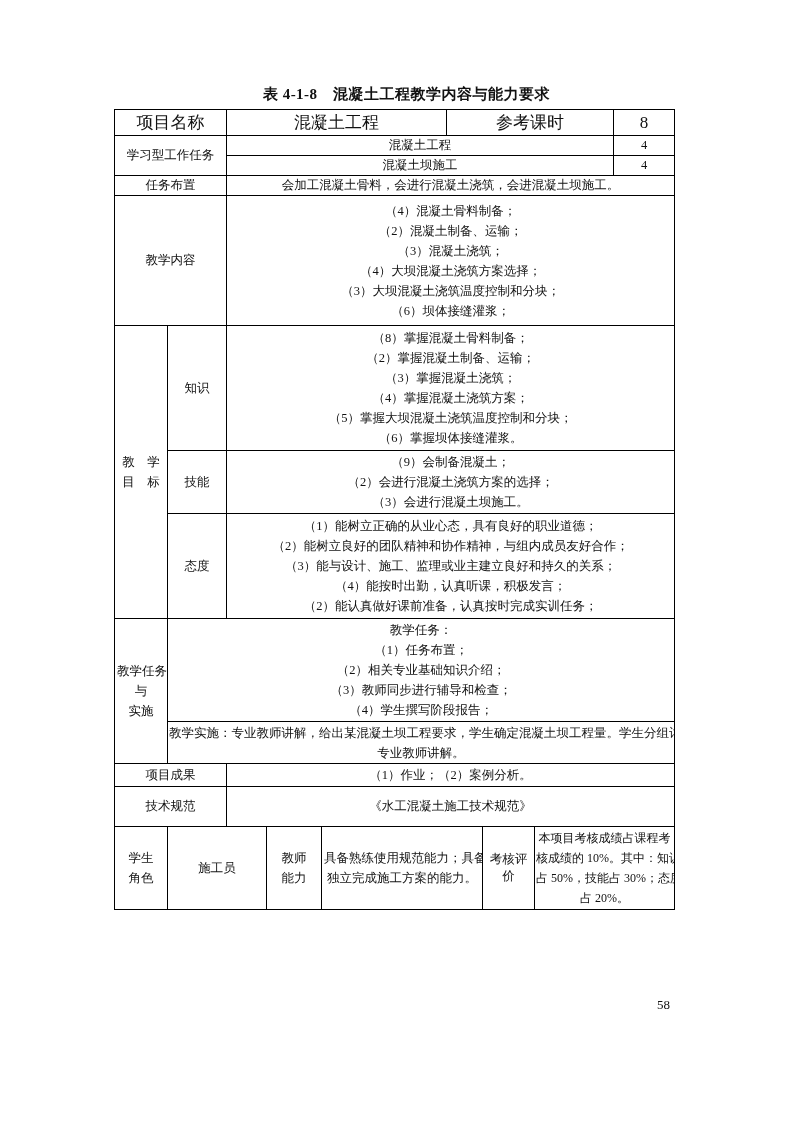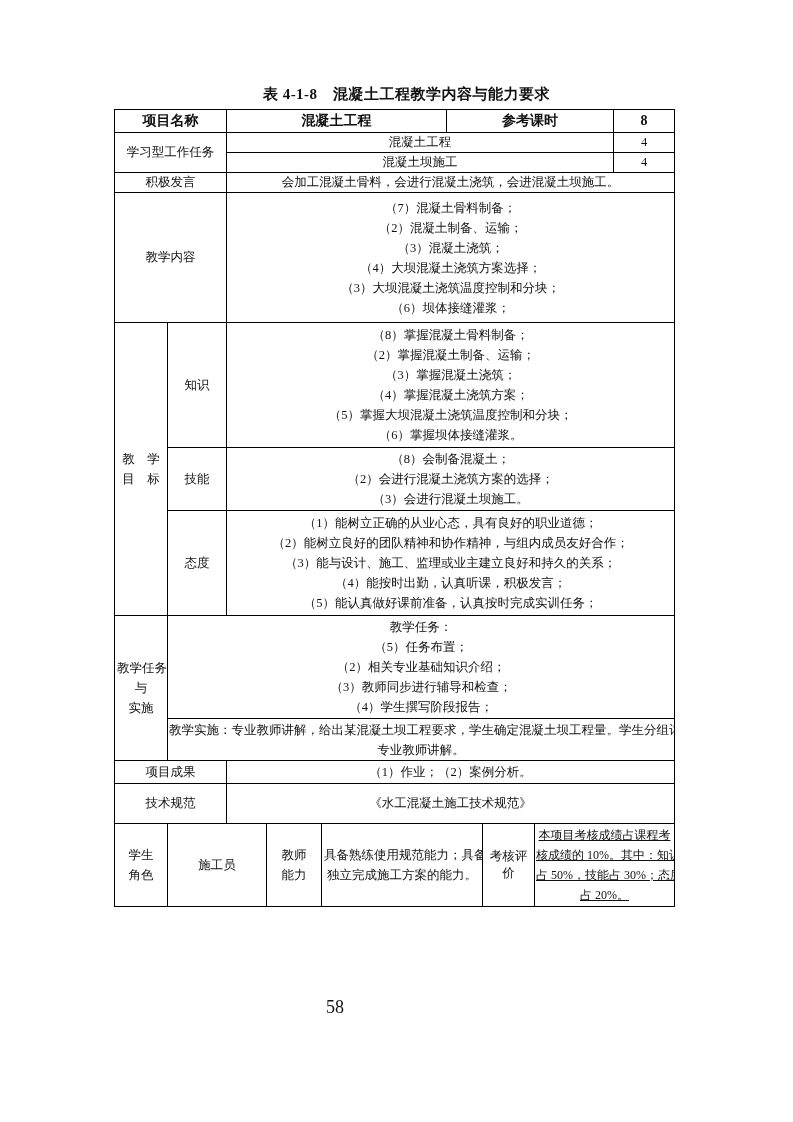--- a/index.html
+++ b/index.html
@@ -28,29 +28,29 @@
     font-size: 12.5px;
   }
   td {
     border: 1px solid #000;
     text-align: center;
     vertical-align: middle;
     padding: 1px 2px;
     overflow: hidden;
   }
   .ln { line-height: 20px; white-space: nowrap; }
-  .hdr { font-weight: bold; font-size: 14px; }
+  .hdr { font-weight: normal; font-size: 17px; }
   .impl { padding: 0 1px; }
   .impl .ln:first-child { text-align: justify; text-align-last: justify; }
-  .assess { padding: 1px 1px; font-size: 12px; text-decoration: underline; }
+  .assess { padding: 1px 1px; font-size: 12px; }
   .page-number {
     position: absolute;
     top: 997px; left: 0; width: 670px;
-    text-align: center;
-    font-size: 18px;
+    text-align: right;
+    font-size: 13px;
   }
 </style>
 </head>
 <body>
 
 <div class="page-title">表 4-1-8　混凝土工程教学内容与能力要求</div>
 
 <table class="doc-table">
   <colgroup>
     <col style="width:53px">
@@ -76,28 +76,28 @@
     <td colspan="2" rowspan="2">学习型工作任务</td>
     <td colspan="6">混凝土工程</td>
     <td>4</td>
   </tr>
   <tr style="height:20px">
     <td colspan="6">混凝土坝施工</td>
     <td>4</td>
   </tr>
 
   <tr style="height:19px">
-    <td colspan="2">积极发言</td>
+    <td colspan="2">任务布置</td>
     <td colspan="7">会加工混凝土骨料，会进行混凝土浇筑，会进混凝土坝施工。</td>
   </tr>
 
   <tr style="height:130px">
     <td colspan="2">教学内容</td>
     <td colspan="7">
-          <div class="ln">（7）混凝土骨料制备；</div>
+          <div class="ln">（4）混凝土骨料制备；</div>
           <div class="ln">（2）混凝土制备、运输；</div>
           <div class="ln">（3）混凝土浇筑；</div>
           <div class="ln">（4）大坝混凝土浇筑方案选择；</div>
           <div class="ln">（3）大坝混凝土浇筑温度控制和分块；</div>
           <div class="ln">（6）坝体接缝灌浆；</div>
         </td>
   </tr>
 
   <tr style="height:125px">
     <td rowspan="3">
@@ -111,46 +111,46 @@
           <div class="ln">（3）掌握混凝土浇筑；</div>
           <div class="ln">（4）掌握混凝土浇筑方案；</div>
           <div class="ln">（5）掌握大坝混凝土浇筑温度控制和分块；</div>
           <div class="ln">（6）掌握坝体接缝灌浆。</div>
         </td>
   </tr>
 
   <tr style="height:59px">
     <td>技能</td>
     <td colspan="7">
-          <div class="ln">（8）会制备混凝土；</div>
+          <div class="ln">（9）会制备混凝土；</div>
           <div class="ln">（2）会进行混凝土浇筑方案的选择；</div>
           <div class="ln">（3）会进行混凝土坝施工。</div>
         </td>
   </tr>
 
   <tr style="height:105px">
     <td>态度</td>
     <td colspan="7">
           <div class="ln">（1）能树立正确的从业心态，具有良好的职业道德；</div>
           <div class="ln">（2）能树立良好的团队精神和协作精神，与组内成员友好合作；</div>
           <div class="ln">（3）能与设计、施工、监理或业主建立良好和持久的关系；</div>
           <div class="ln">（4）能按时出勤，认真听课，积极发言；</div>
-          <div class="ln">（5）能认真做好课前准备，认真按时完成实训任务；</div>
+          <div class="ln">（2）能认真做好课前准备，认真按时完成实训任务；</div>
         </td>
   </tr>
 
   <tr style="height:100px">
     <td rowspan="2">
           <div class="ln">教学任务</div>
           <div class="ln">与</div>
           <div class="ln">实施</div>
         </td>
     <td colspan="8">
           <div class="ln">教学任务：</div>
-          <div class="ln">（5）任务布置；</div>
+          <div class="ln">（1）任务布置；</div>
           <div class="ln">（2）相关专业基础知识介绍；</div>
           <div class="ln">（3）教师同步进行辅导和检查；</div>
           <div class="ln">（4）学生撰写阶段报告；</div>
         </td>
   </tr>
   <tr style="height:42px">
     <td colspan="8" class="impl">
           <div class="ln">教学实施：专业教师讲解，给出某混凝土坝工程要求，学生确定混凝土坝工程量。学生分组讨论，</div>
           <div class="ln">专业教师讲解。</div>
         </td>

